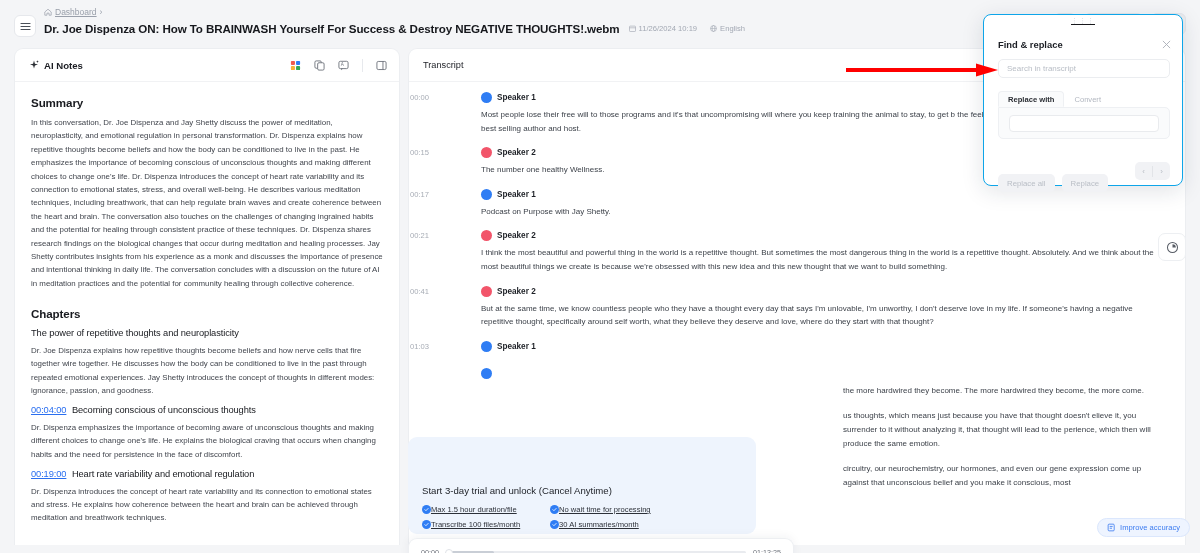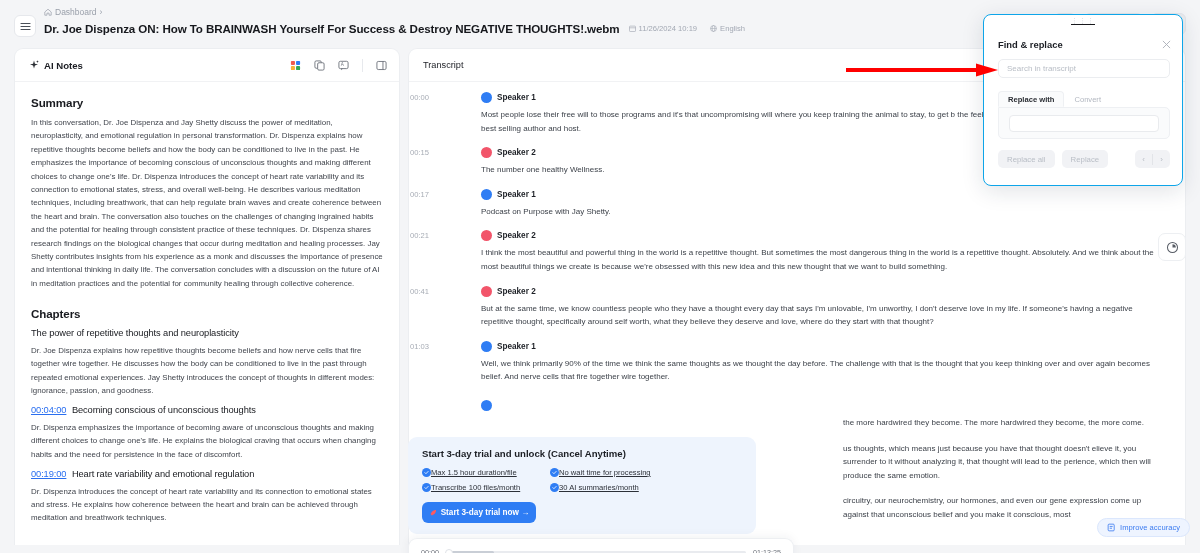--- a/index.html
+++ b/index.html
@@ -24,21 +24,21 @@
     background: #ffffff; border: 1px solid #e6e8ec;
     display: flex; align-items: center; justify-content: center;
     cursor: pointer;
   }
   .hamburger svg { display: block; }
   .crumbwrap { position: absolute; left: 44px; top: 6px; }
   .breadcrumb {
     display: flex; align-items: center; gap: 3px;
     font-size: 8.5px; color: #9aa0ab; line-height: 12px;
   }
-  .breadcrumb .bc-link { cursor: pointer; }
+  .breadcrumb .bc-link { cursor: pointer; text-decoration: underline; }
   .title-row { display: flex; align-items: center; gap: 9px; margin-top: 4px; }
   .doc-title {
     font-size: 11.6px; font-weight: bold; color: #16181d;
     letter-spacing: -0.1px; white-space: nowrap;
   }
   .meta {
     display: flex; align-items: center; gap: 13px;
     font-size: 7.6px; color: #a2a8b3;
   }
   .meta .m { display: flex; align-items: center; gap: 3px; }
@@ -140,21 +140,21 @@
     font-size: 7.6px; color: #3b7bf0; cursor: pointer;
   }
 
   
   .trial {
     position: absolute; left: 408px; top: 389px;
     width: 348px; height: 97px;
     background: #eef4fd; border-radius: 9px;
     padding: 11px 14px 0 14px;
   }
-  .trial-h { font-size: 9.6px; font-weight: bold; color: #1b1e24; }
+  .trial-h { font-size: 9.6px; font-weight: normal; color: #1b1e24; margin-top: 37px; }
   .trial-grid {
     display: grid; grid-template-columns: 128px 1fr;
     row-gap: 6px; margin-top: 9px;
   }
   .trial-item { display: flex; align-items: center; font-size: 7.6px; color: #2c3038; text-decoration: underline; }
   .tick {
     width: 9px; height: 9px; border-radius: 50%; background: #2f7df4;
     display:flex; align-items:center; justify-content:center; flex: none;
   }
   .trial-cta {
@@ -226,21 +226,21 @@
   }
   .fr-replace-input {
     width: 150px; height: 17px; border: 1px solid #e9ebee; border-radius: 4px;
     background: #fff; outline: none; font-size: 8px; padding: 0 6px;
     font-family: "Liberation Sans", sans-serif;
   }
   .fr-foot { position: absolute; left: 14px; top: 135px; width: 172px; display: flex; align-items: center; }
   .fr-btn {
     height: 18px; padding: 4px 9px; border-radius: 5px; background: #f1f2f5;
     color: #b9bec6; font-size: 7.8px; display: flex; align-items: center;
-    cursor: pointer; margin-right: 7px;
+    cursor: pointer; margin-right: 7px; margin-top: 24px;
   }
   .fr-nav { margin-left: auto; display: flex; align-items: center; background: #f1f2f5; border-radius: 5px; }
   .fr-nav span {
     width: 17px; height: 18px; display: flex; align-items: center; justify-content: center;
     color: #b9bec6; font-size: 8px; cursor: pointer;
   }
   .fr-nav .divider { width: 1px; height: 11px; background: #e2e4e8; padding:0; }
 
   
   .arrow { position: absolute; left: 846px; top: 63px; width: 152px; height: 14px; }
@@ -441,21 +441,20 @@
           </div>
           <div class="seg-text">But at the same time, we know countless people who they have a thought every day that says I'm unlovable, I'm unworthy, I don't deserve love in my life. If someone's having a negative repetitive thought, specifically around self worth, what they believe they deserve and love, where do they start with that thought?</div>
         </div>
 
         <div class="seg">
           <div class="seg-time">01:03</div>
           <div class="seg-spk">
             <span class="spk-av" style="background:#2f7df4"></span>
             <span class="spk-name">Speaker 1</span>
           </div>
-          <div class="seg-text">Well, we think primarily 90% of the time we think the same thoughts as we thought the day before. The challenge with that is the thought that you keep thinking over and over again becomes belief. And nerve cells that fire together wire together.</div>
         </div>
 
         <div class="seg" style="margin-top:16px">
           <div class="seg-spk" style="height:11px">
             <span class="spk-av" style="background:#2f7df4"></span>
           </div>
           <div class="seg-text" style="padding-left:362px">the more hardwired they become. The more hardwired they become, the more come.</div>
         </div>
 
         <div class="seg">

